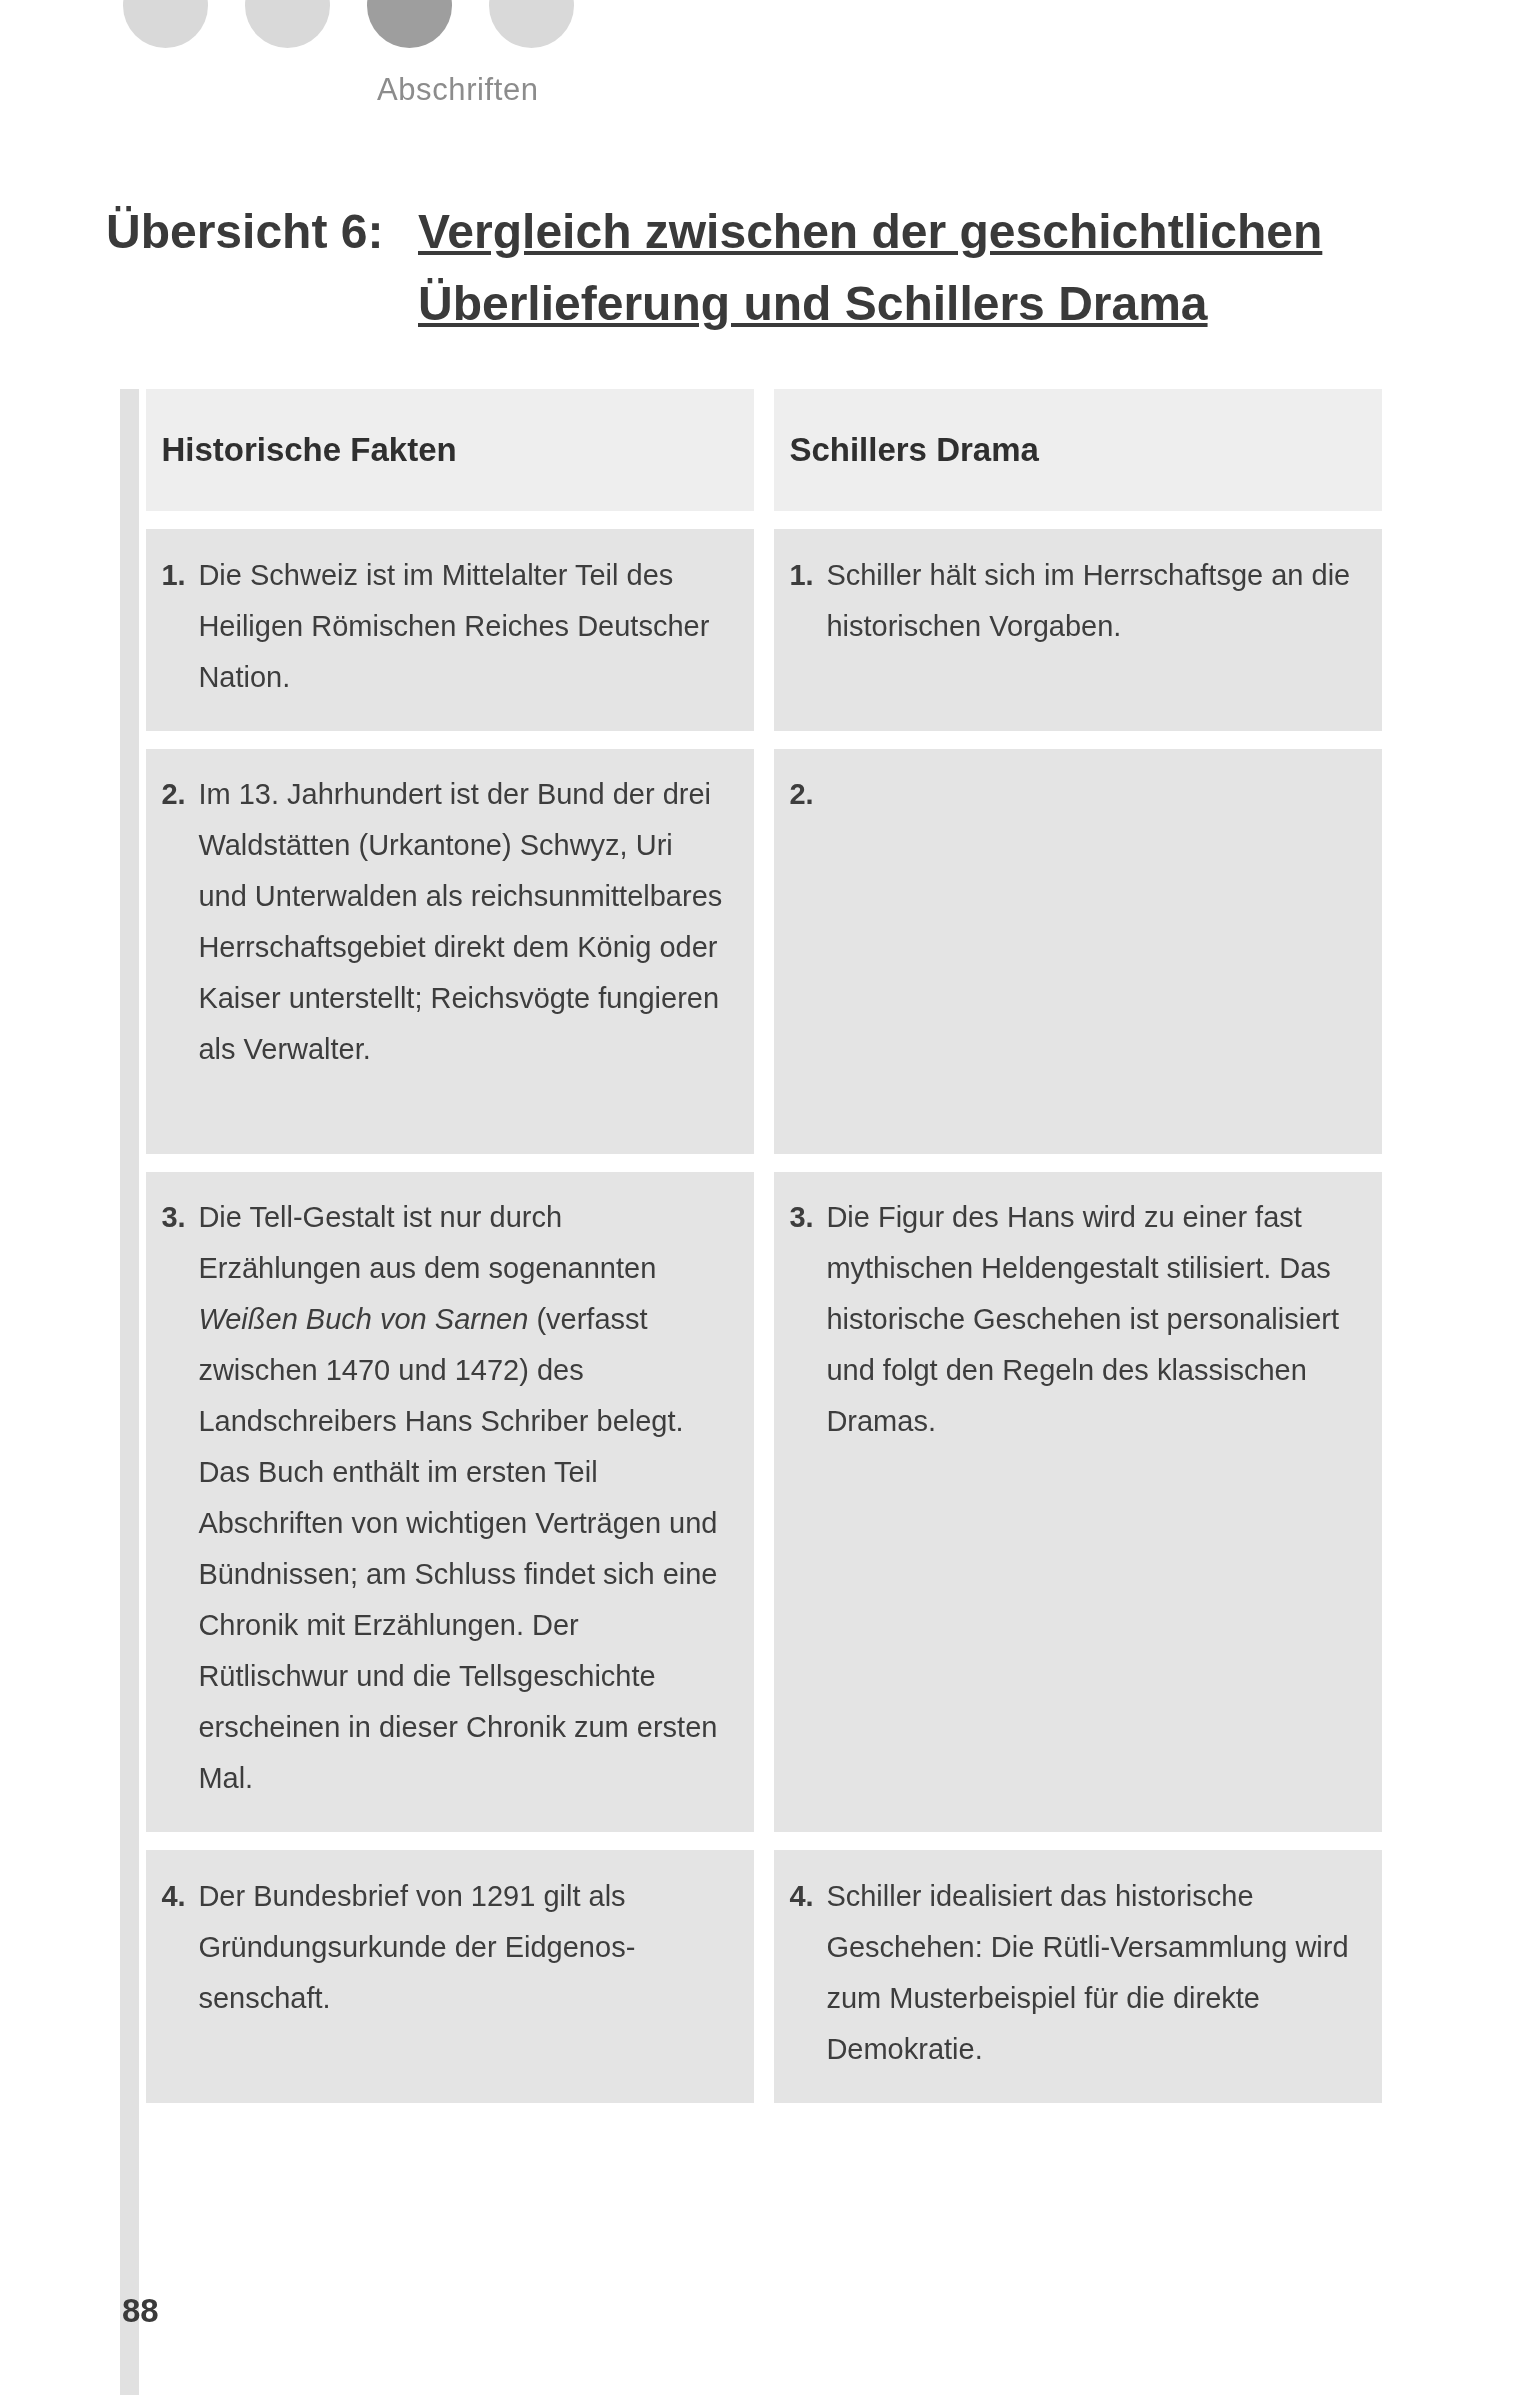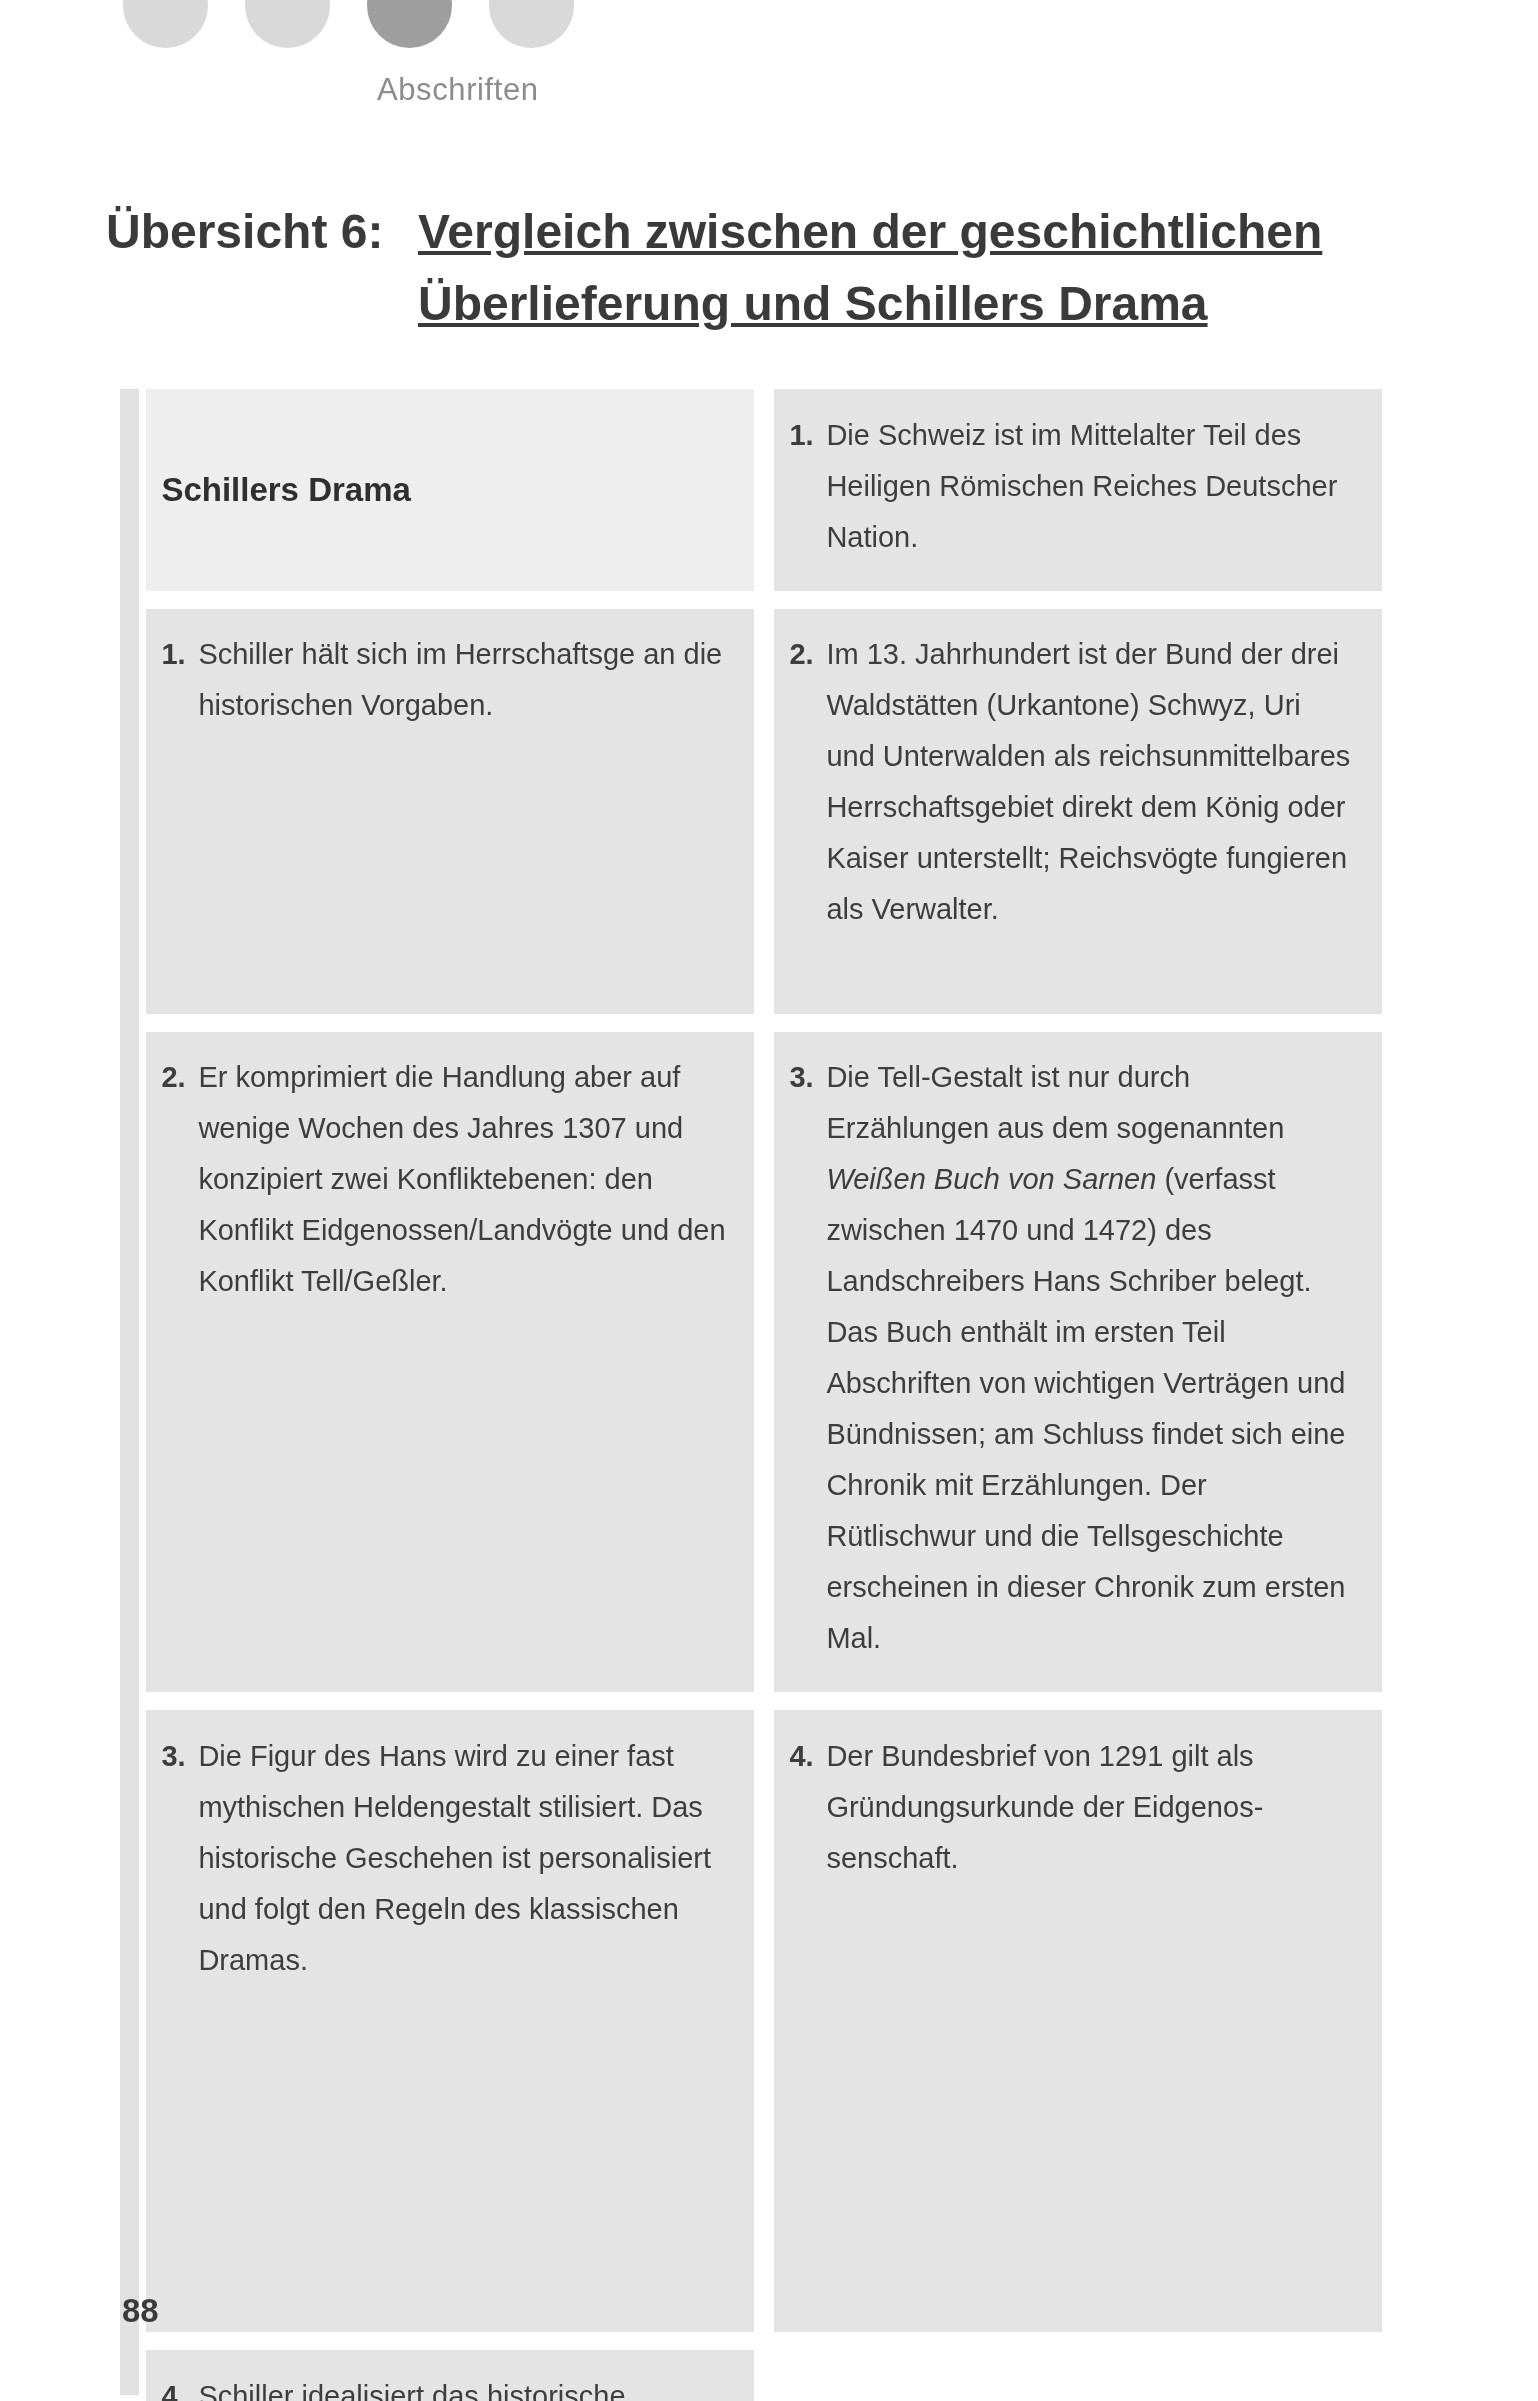--- a/index.html
+++ b/index.html
@@ -82,37 +82,37 @@
   <div class="quickcheck">Abschriften</div>
 
   <div class="title">
     <span class="title-label">Übersicht 6:</span>
     <span class="title-text">Vergleich zwischen der geschichtlichen Überlieferung und Schillers Drama</span>
   </div>
 
   <div class="side-bar"></div>
 
   <div class="table">
+    <div class="cell header">Historische Fakten</div>
     <div class="cell header">Schillers Drama</div>
 
   <div class="cell body" style="min-height: 199px;">
         <span class="num">1.</span>
         <span class="txt"><span>Die Schweiz ist im Mittelalter Teil des Heiligen Römischen Reiches Deutscher Nation.</span></span>
       </div>
       <div class="cell body" style="min-height: 199px;">
         <span class="num">1.</span>
         <span class="txt"><span>Schiller hält sich im Herrschaftsge an die historischen Vorgaben.</span></span>
       </div>
       <div class="cell body" style="min-height: 405px;">
         <span class="num">2.</span>
         <span class="txt"><span>Im 13. Jahrhundert ist der Bund der drei Waldstätten (Urkantone) Schwyz, Uri und Unterwalden als reichsunmittelbares Herrschaftsge­biet direkt dem König oder Kaiser unterstellt; Reichsvögte fungieren als Verwalter.</span></span>
       </div>
       <div class="cell body" style="min-height: 405px;">
         <span class="num">2.</span>
-        <span class="txt"><span>Er komprimiert die Handlung aber auf wenige Wochen des Jahres 1307 und konzipiert zwei Konfliktebenen: den Konflikt Eidgenossen/Landvög­te und den Konflikt Tell/Geßler.</span></span>
       </div>
       <div class="cell body" style="min-height: 622px;">
         <span class="num">3.</span>
         <span class="txt"><span>Die Tell-Gestalt ist nur durch Erzählungen aus dem sogenannten </span><span class="it">Weißen Buch von Sarnen</span><span> (verfasst zwischen 1470 und 1472) des Landschreibers Hans Schriber belegt. Das Buch enthält im ersten Teil Abschriften von wichtigen Verträgen und Bündnissen; am Schluss findet sich eine Chronik mit Erzählungen. Der Rütlischwur und die Tellsgeschichte erscheinen in dieser Chronik zum ersten Mal.</span></span>
       </div>
       <div class="cell body" style="min-height: 622px;">
         <span class="num">3.</span>
         <span class="txt"><span>Die Figur des Hans wird zu einer fast mythischen Heldengestalt stilisiert. Das historische Geschehen ist personalisiert und folgt den Regeln des klassischen Dramas.</span></span>
       </div>
       <div class="cell body" style="min-height: 251px;">

